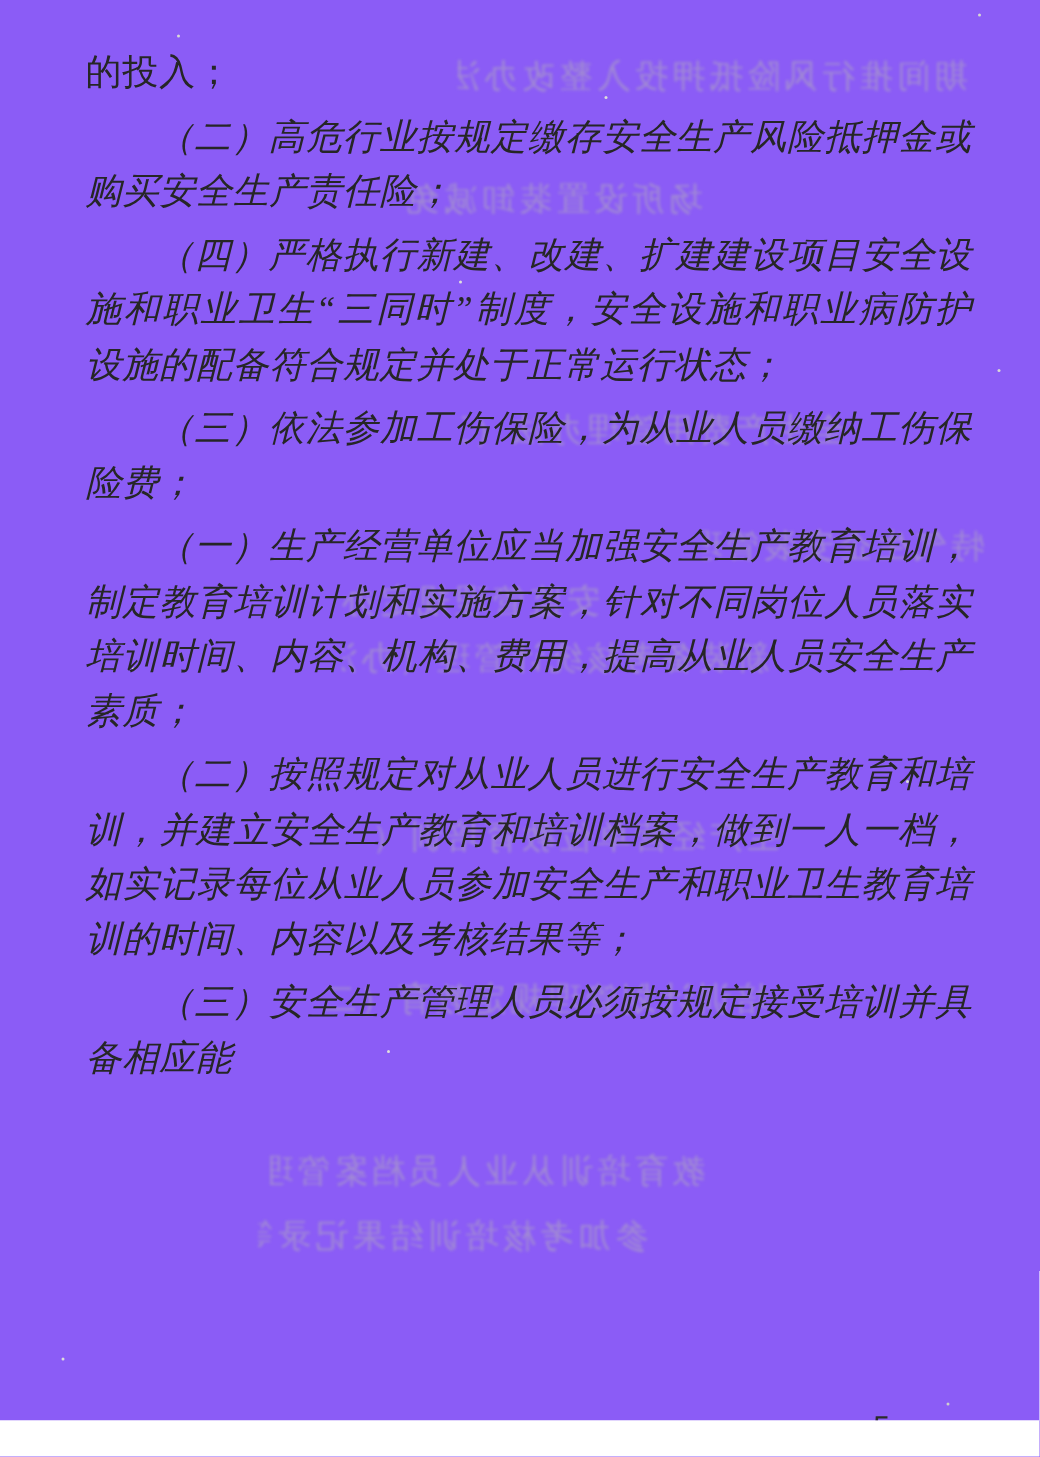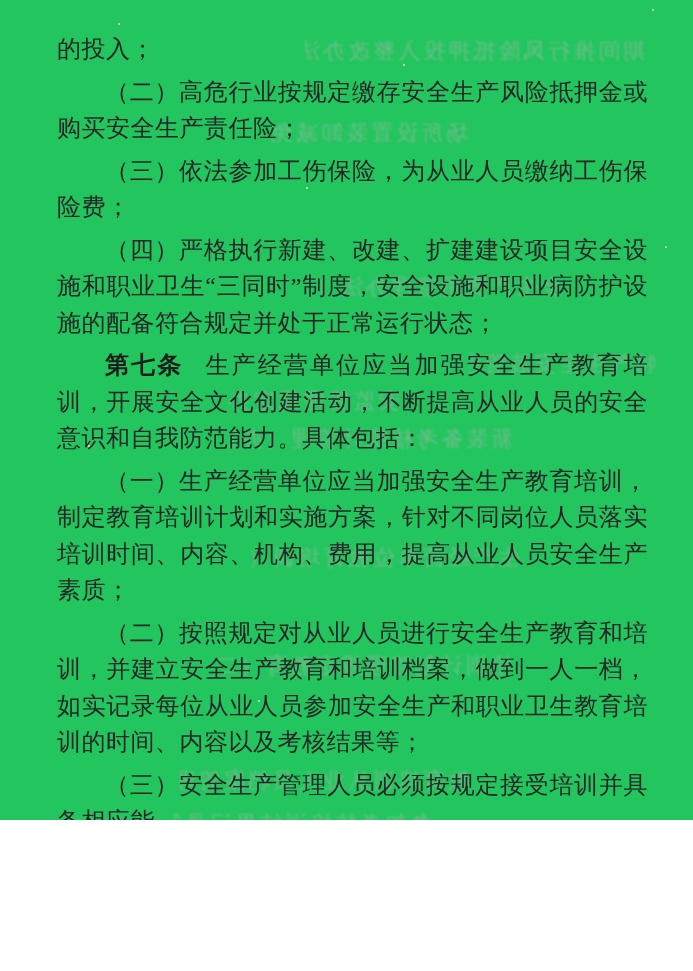--- a/index.html
+++ b/index.html
@@ -3,22 +3,22 @@
 <meta charset="utf-8">
 <style>
   html, body {
     margin: 0;
     padding: 0;
     background: #ffffff;
   }
   .scan-page {
     position: relative;
     width: 693px;
-    height: 820px;
-    background: #22c55e;
+    height: 947px;
+    background: #8b5cf6;
     overflow: hidden;
     font-family: "Liberation Serif", "DejaVu Serif", serif;
   }
   
   .noise {
     position: absolute;
     top: 0; left: 0;
     width: 2px; height: 2px;
     background: transparent;
     border-radius: 50%;
@@ -54,21 +54,21 @@
     top: 31px;
     left: 57px;
     width: 591px;
     font-size: 24px;
     line-height: 36.5px;
     letter-spacing: 0.5px;
     color: #262626;
     text-align: justify;
   }
   .para { margin: 0 0 6px 0; }
-  .para.indent { text-indent: 2em; }
+  .para.indent { text-indent: 2em; font-style: italic; }
   .para .lead {
     font-weight: bold;
     margin-right: 22px;
     color: #1d1d1d;
   }
   .page-number {
     position: absolute;
     top: 941px;
     left: 560px;
     font-size: 20px;
@@ -90,21 +90,20 @@
       <div class="bleed" style="top: 424px; left: 228px; width: 285px;">新装备考核统计管理（办法）</div>
       <div class="bleed" style="top: 543px; left: 245px; width: 275px;">生产经营单位教育培训（一）</div>
       <div class="bleed" style="top: 651px; left: 212px; width: 300px;">培训计划管理规定教育（二）</div>
       <div class="bleed" style="top: 766px; left: 180px; width: 290px;">教育培训从业人员档案管理</div>
       <div class="bleed" style="top: 809px; left: 172px; width: 260px;">参加考核培训结果记录等</div>
     </div>
   <div class="noise"></div>
   <div class="text-block">
       <p class="para"><span>的投入；</span></p>
       <p class="para indent"><span>（二）高危行业按规定缴存安全生产风险抵押金或购买安全生产责任险；</span></p>
+      <p class="para indent"><span>（四）严格执行新建、改建、扩建建设项目安全设施和职业卫生“三同时”制度，安全设施和职业病防护设施的配备符合规定并处于正常运行状态；</span></p>
       <p class="para indent"><span>（三）依法参加工伤保险，为从业人员缴纳工伤保险费；</span></p>
-      <p class="para indent"><span>（四）严格执行新建、改建、扩建建设项目安全设施和职业卫生“三同时”制度，安全设施和职业病防护设施的配备符合规定并处于正常运行状态；</span></p>
-      <p class="para indent"><b class="lead">第七条</b><span>生产经营单位应当加强安全生产教育培训，开展安全文化创建活动，不断提高从业人员的安全意识和自我防范能力。具体包括：</span></p>
       <p class="para indent"><span>（一）生产经营单位应当加强安全生产教育培训，制定教育培训计划和实施方案，针对不同岗位人员落实培训时间、内容、机构、费用，提高从业人员安全生产素质；</span></p>
       <p class="para indent"><span>（二）按照规定对从业人员进行安全生产教育和培训，并建立安全生产教育和培训档案，做到一人一档，如实记录每位从业人员参加安全生产和职业卫生教育培训的时间、内容以及考核结果等；</span></p>
       <p class="para indent"><span>（三）安全生产管理人员必须按规定接受培训并具备相应能</span></p>
     </div>
   <div class="page-number">- 5 -</div>
 </div>
 
 </body></html>

